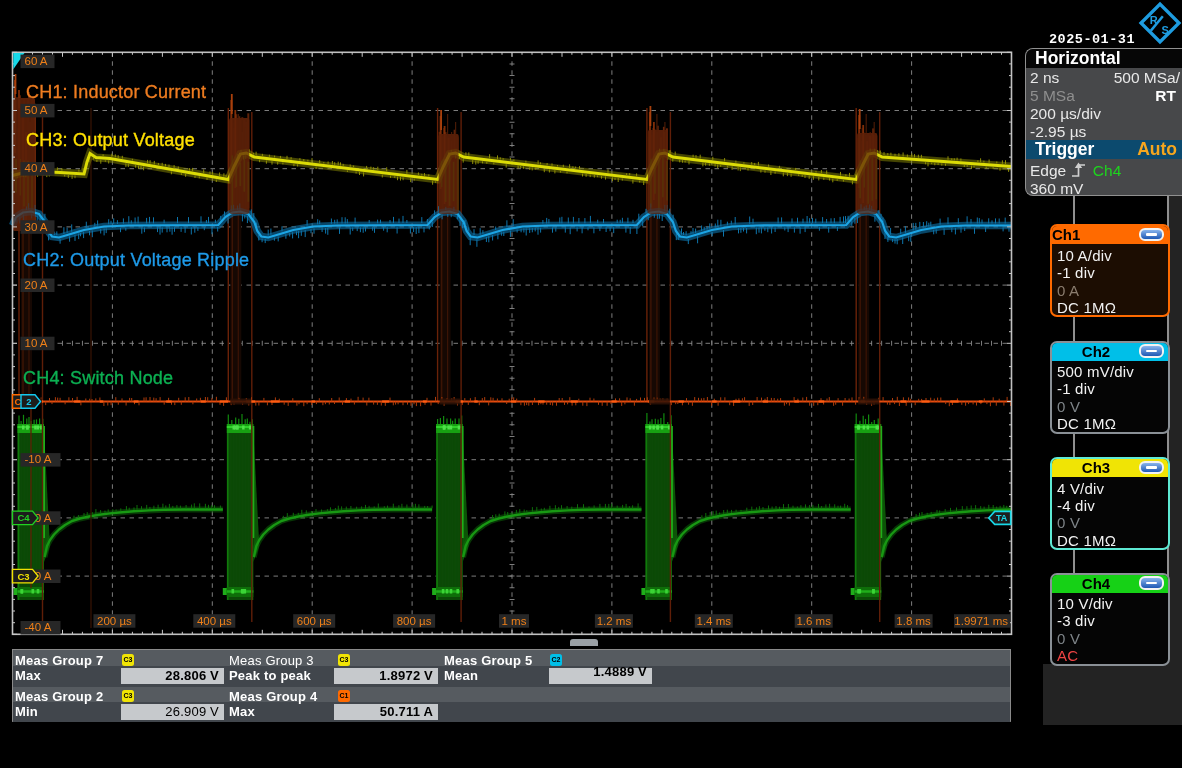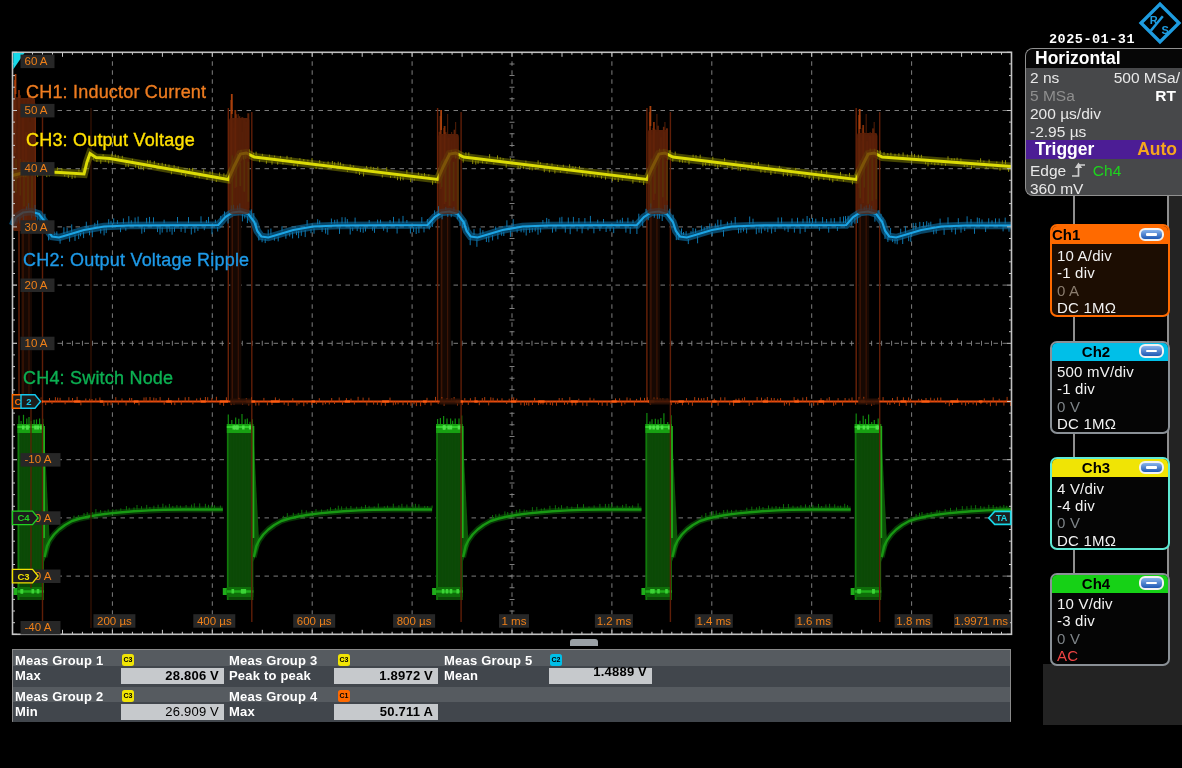--- a/index.html
+++ b/index.html
@@ -1567,21 +1567,21 @@
 <div class="abs" style="left:1025px;top:48px;width:157px;height:148px;background:#47484a;border:1.5px solid #909090;border-right:none;border-radius:8px 0 0 8px;overflow:hidden">
   <div style="background:#060606;color:#fff;font-size:17.5px;font-weight:bold;padding:0 0 2px 9px;height:19px;line-height:19px">Horizontal</div>
   <div style="position:relative;color:#e8e8e8;font-size:15.5px">
     <div style="position:absolute;left:4px;top:1px">2 ns</div>
       <div style="position:absolute;right:2px;top:1px">500 MSa/</div>
     <div style="position:absolute;left:4px;top:19px;color:#8f8f8f">5 MSa</div>
       <div style="position:absolute;right:6px;top:19px;font-weight:bold;color:#fff">RT</div>
     <div style="position:absolute;left:4px;top:37px">200 µs/div</div>
     <div style="position:absolute;left:4px;top:55px">-2.95 µs</div>
   </div>
-  <div style="position:absolute;left:0;top:91px;width:100%;background:#4c1d95;color:#fff;font-size:17.5px;font-weight:bold;height:19px;line-height:19px;padding:0 0 8px 9px">Trigger<span style="position:absolute;right:5px;color:#f5a61e;font-weight:bold">Auto</span></div>
+  <div style="position:absolute;left:0;top:91px;width:100%;background:#0c4a6e;color:#fff;font-size:17.5px;font-weight:bold;height:19px;line-height:19px;padding:0 0 8px 9px">Trigger<span style="position:absolute;right:5px;color:#f5a61e;font-weight:bold">Auto</span></div>
   <div style="position:absolute;left:4px;top:113px;color:#e8e8e8;font-size:15.5px">Edge
     <svg width="18" height="16" viewBox="0 0 18 16" style="vertical-align:-2px">
         <path d="M1 14 H7.5 V6 M7.5 3.5 V6 M7.5 3 H14" stroke="#cfcfcf" stroke-width="1.7" fill="none"></path>
         <path d="M7.5 0.5 L3.8 6 L11.2 6 Z" fill="#cfcfcf"></path>
       </svg>
     <span style="color:#1ed41e">Ch4</span></div>
   <div style="position:absolute;left:4px;top:131px;color:#e8e8e8;font-size:15.5px">360 mV</div>
 </div>
 <div class="abs" style="left:1050px;top:224.3px;width:120px;height:93px;border:2px solid #ff6a00;border-radius:7px;background:#1c0d02;overflow:hidden">
   <div style="background:#ff6a00;height:18px;position:relative">
@@ -1644,22 +1644,22 @@
 
 <div class="abs" style="left:12px;top:649px;width:999px;height:73px;background:#565b60;border:1px solid #8a8a8a;border-bottom-color:#6a6a6a">
   <div class="abs" style="left:0;top:15.5px;width:997px;height:21px;background:#41464c"></div>
   <div class="abs" style="left:0;top:52px;width:997px;height:20px;background:#41464c"></div>
   <div class="abs" style="left:108px;top:17.5px;width:103px;height:16.5px;background:#c6c9cc"></div>
   <div class="abs" style="left:321px;top:17.5px;width:104px;height:16.5px;background:#c6c9cc"></div>
   <div class="abs" style="left:536px;top:17.5px;width:103px;height:16.5px;background:#c6c9cc"></div>
   <div class="abs" style="left:108px;top:53.5px;width:103px;height:16.5px;background:#c6c9cc"></div>
   <div class="abs" style="left:321px;top:53.5px;width:104px;height:16.5px;background:#c6c9cc"></div>
 </div>
-<div class="abs" style="left:15px;top:653px;color:#ffffff;font-size:13px;font-weight:bold;text-align:left;letter-spacing:0.2px">Meas Group 1</div>
-<div class="abs" style="left:229px;top:653px;color:#ffffff;font-size:13px;font-weight:bold;text-align:left;letter-spacing:0.2px">Meas Group 3</div>
+<div class="abs" style="left:15px;top:653px;color:#ffffff;font-size:13px;font-weight:bold;text-align:left;letter-spacing:0.2px">Meas Group 7</div>
+<div class="abs" style="left:229px;top:653px;color:#ffffff;font-size:13px;font-weight:normal;text-align:left;letter-spacing:0.2px">Meas Group 3</div>
 <div class="abs" style="left:444px;top:653px;color:#ffffff;font-size:13px;font-weight:bold;text-align:left;letter-spacing:0.2px">Meas Group 5</div>
 <div class="abs" style="left:15px;top:667.5px;color:#ffffff;font-size:13px;font-weight:bold;text-align:left;letter-spacing:0.2px">Max</div>
 <div class="abs" style="left:229px;top:667.5px;color:#ffffff;font-size:13px;font-weight:bold;text-align:left;letter-spacing:0.2px">Peak to peak</div>
 <div class="abs" style="left:444px;top:667.5px;color:#ffffff;font-size:13px;font-weight:bold;text-align:left;letter-spacing:0.2px">Mean</div>
 <div class="abs" style="left:15px;top:689px;color:#ffffff;font-size:13px;font-weight:bold;text-align:left;letter-spacing:0.2px">Meas Group 2</div>
 <div class="abs" style="left:229px;top:689px;color:#ffffff;font-size:13px;font-weight:bold;text-align:left;letter-spacing:0.2px">Meas Group 4</div>
 <div class="abs" style="left:15px;top:703.5px;color:#ffffff;font-size:13px;font-weight:bold;text-align:left;letter-spacing:0.2px">Min</div>
 <div class="abs" style="left:229px;top:703.5px;color:#ffffff;font-size:13px;font-weight:bold;text-align:left;letter-spacing:0.2px">Max</div>
 <div class="abs" style="left:120px;top:667.5px;width:99px;color:#000;font-size:13px;font-weight:bold;text-align:right;letter-spacing:0.2px">28.806 V</div>
 <div class="abs" style="left:333px;top:667.5px;width:100px;color:#000;font-size:13px;font-weight:bold;text-align:right;letter-spacing:0.2px">1.8972 V</div>

